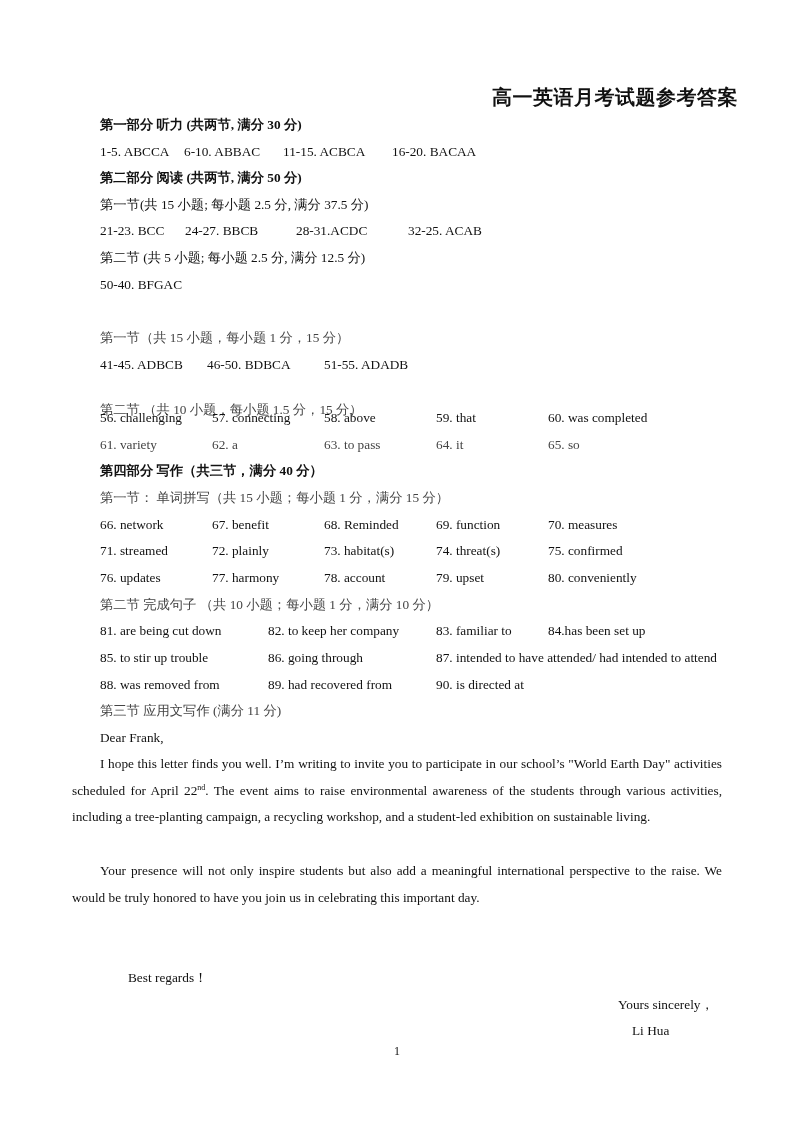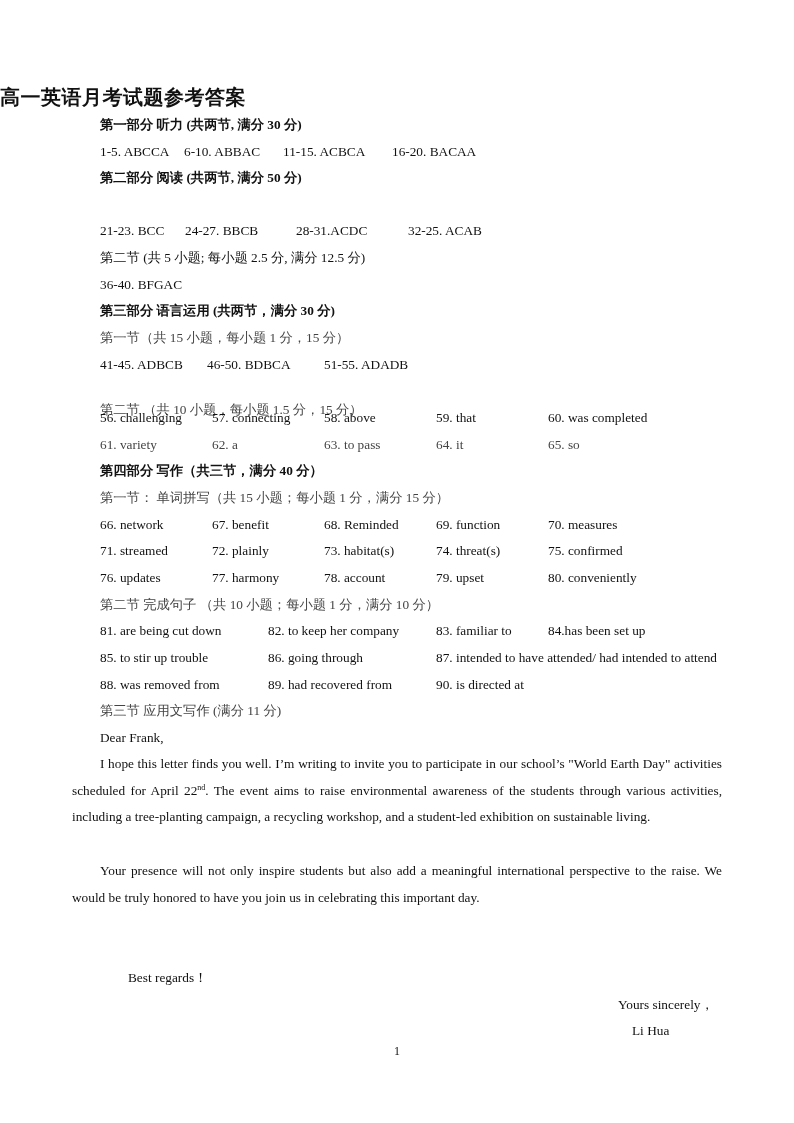--- a/index.html
+++ b/index.html
@@ -15,41 +15,41 @@
   .para { position:absolute; left:72px; width:650px; font-size:13.3px; line-height:26.6px; text-align:justify; }
   .indent { text-indent:28px; }
   sup { font-size:8px; line-height:0; }
   .pagenum { position:absolute; top:1044px; left:394px; font-size:12px; }
 </style>
 </head>
 <body>
 
 <div class="page">
 
-  <div class="title" style="left:0;width:738px;text-align:left;padding-left:0;">高一英语月考试题参考答案</div>
+  <div class="title" style="left:0;width:738px;text-align:right;padding-left:0;">高一英语月考试题参考答案</div>
 
   <div class="line bold" style="top:116px">第一部分  听力 (共两节, 满分  30  分)</div>
   <div class="line" style="top:143px">
     <span class="col" style="left:0">1-5. ABCCA</span>
     <span class="col" style="left:84px">6-10. ABBAC</span>
     <span class="col" style="left:183px">11-15. ACBCA</span>
     <span class="col" style="left:292px">16-20. BACAA</span>
   </div>
 
   <div class="line bold" style="top:169px">第二部分  阅读 (共两节, 满分  50  分)</div>
+  <div class="line" style="top:196px">第一节(共  15  小题; 每小题  2.5  分, 满分  37.5  分)</div>
   <div class="line" style="top:222px">
     <span class="col" style="left:0">21-23. BCC</span>
     <span class="col" style="left:85px">24-27. BBCB</span>
     <span class="col" style="left:196px">28-31.ACDC</span>
     <span class="col" style="left:308px">32-25. ACAB</span>
   </div>
   <div class="line" style="top:249px">第二节  (共 5 小题; 每小题  2.5  分, 满分  12.5  分)</div>
-  <div class="line" style="top:276px">36-40. BFGAC</div>
+  <div class="line" style="top:276px">50-40. BFGAC</div>
 
-  <div class="line bold" style="top:302px">第三部分  语言运用  (共两节，满分  30  分)</div>
   <div class="line grey" style="top:329px">第一节（共 15 小题，每小题 1 分，15 分）</div>
   <div class="line" style="top:356px">
     <span class="col" style="left:0">41-45. ADBCB</span>
     <span class="col" style="left:107px">46-50. BDBCA</span>
     <span class="col" style="left:224px">51-55. ADADB</span>
   </div>
   <div class="line grey" style="top:401px">第二节  （共 10 小题，每小题 1.5 分，15 分）</div>
   <div class="line" style="top:409px">
     <span class="col" style="left:0">56. challenging</span>
     <span class="col" style="left:112px">57. connecting</span>

